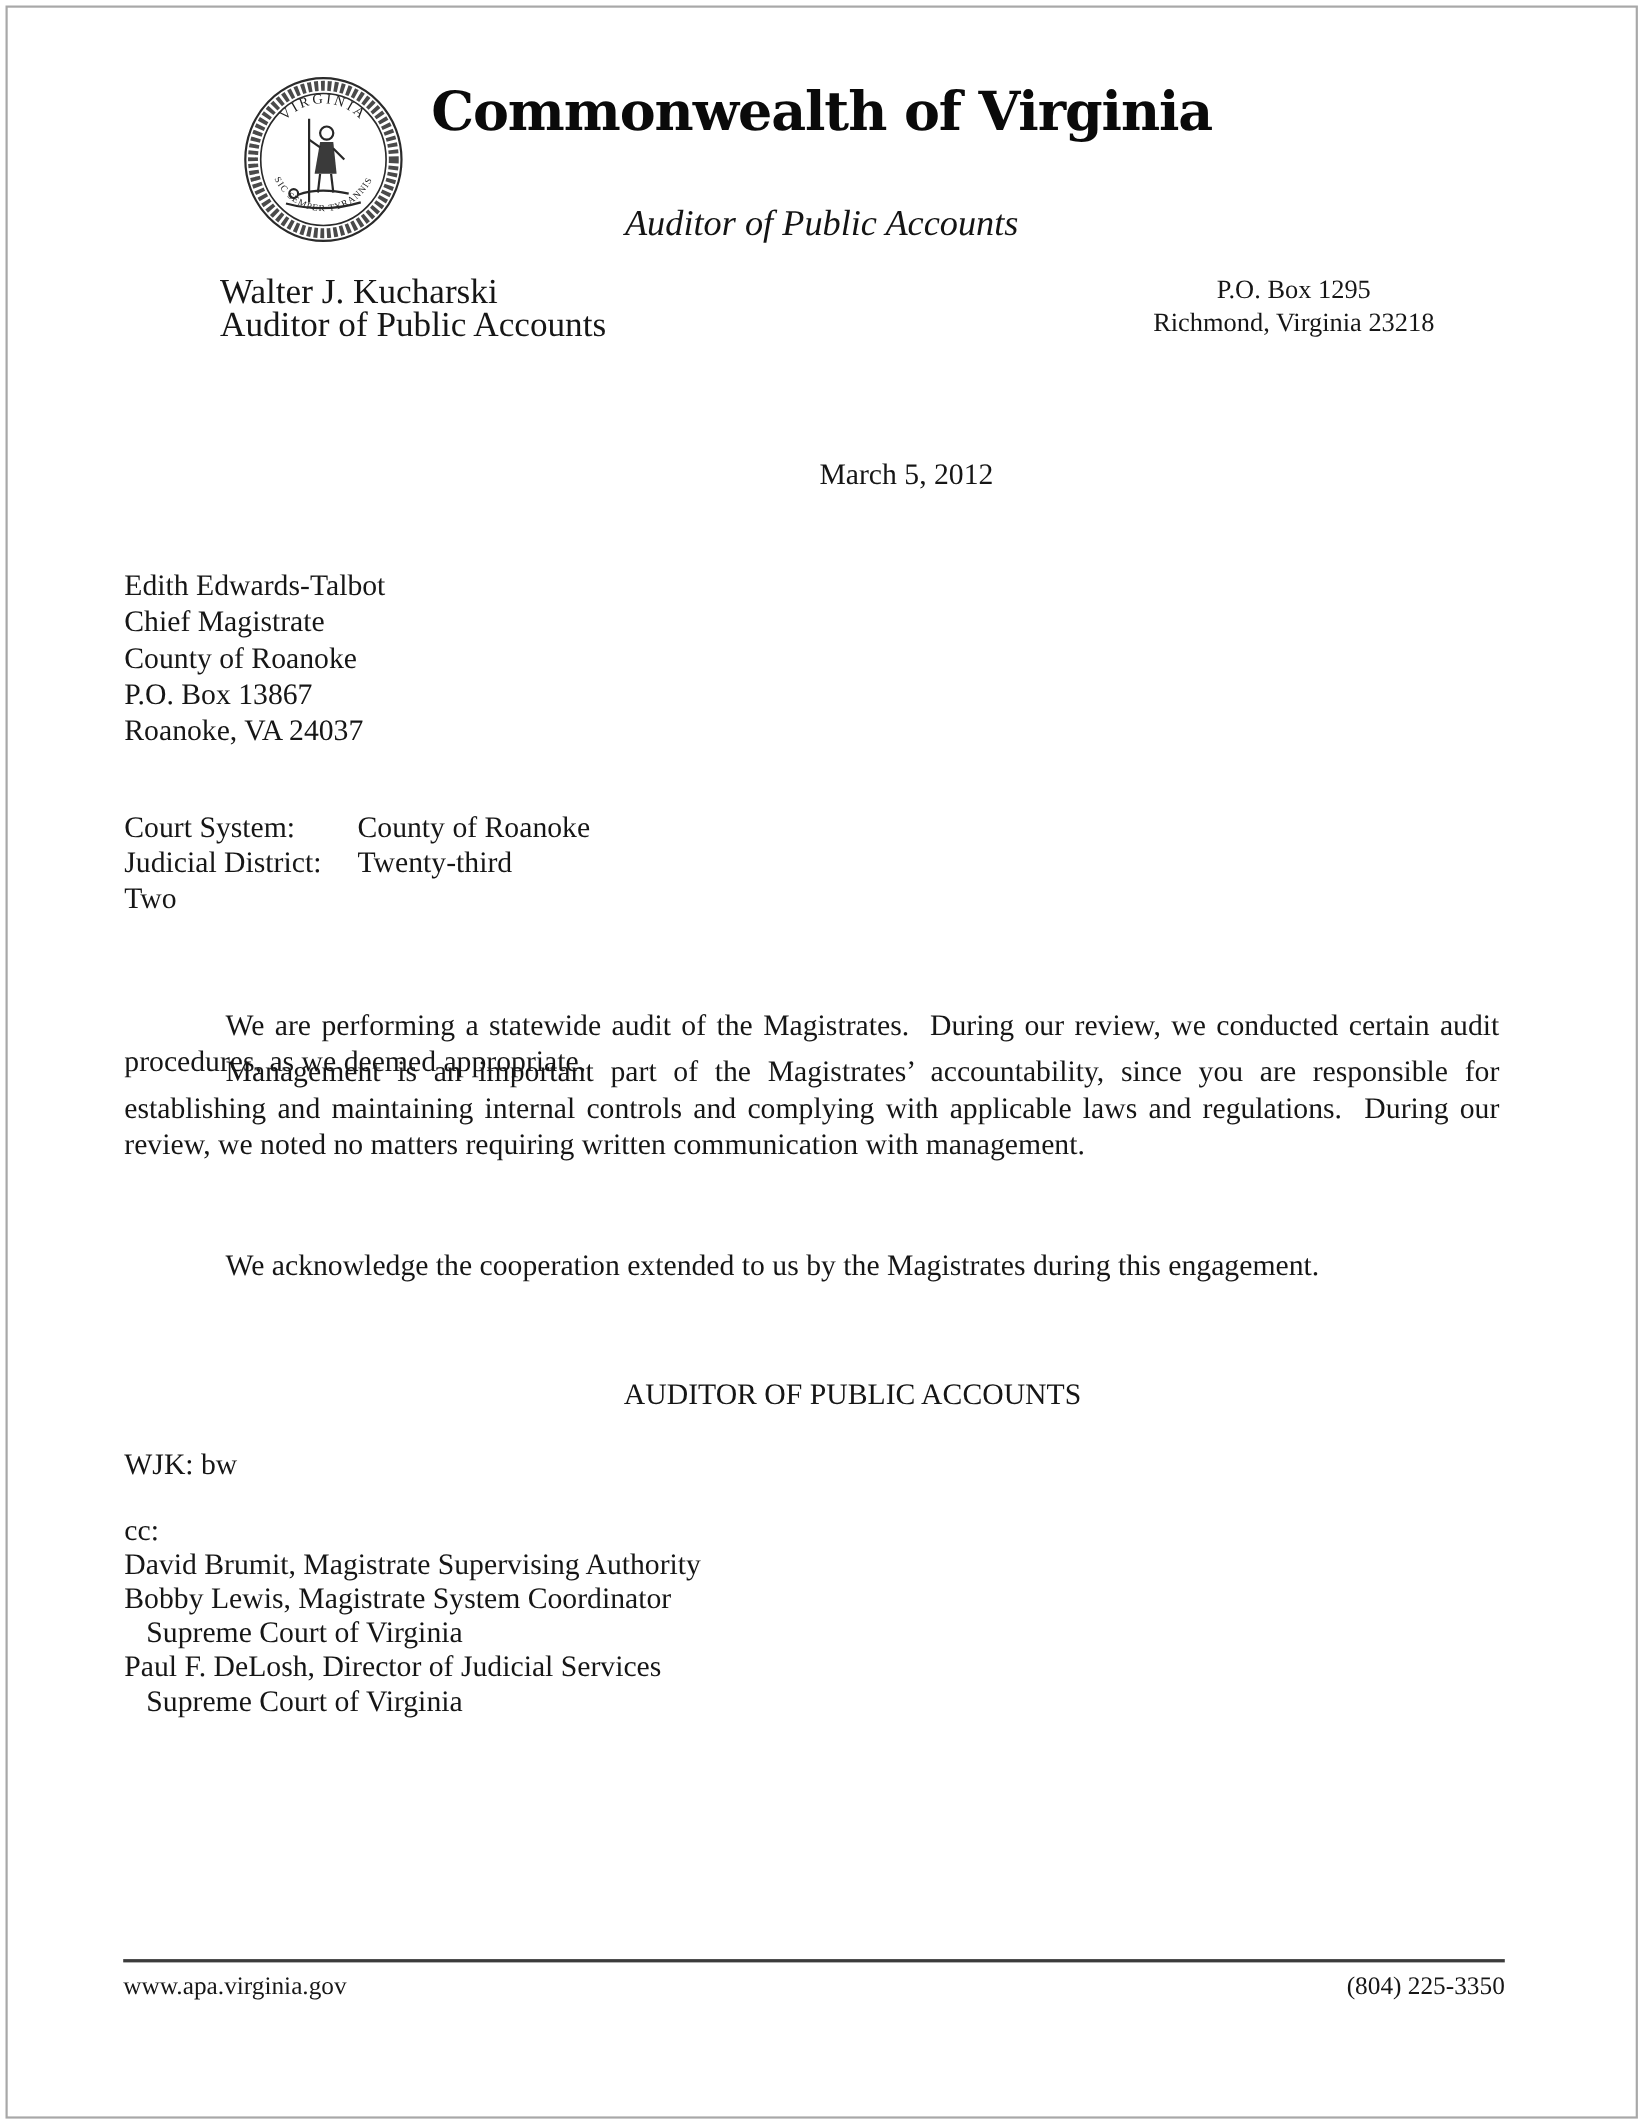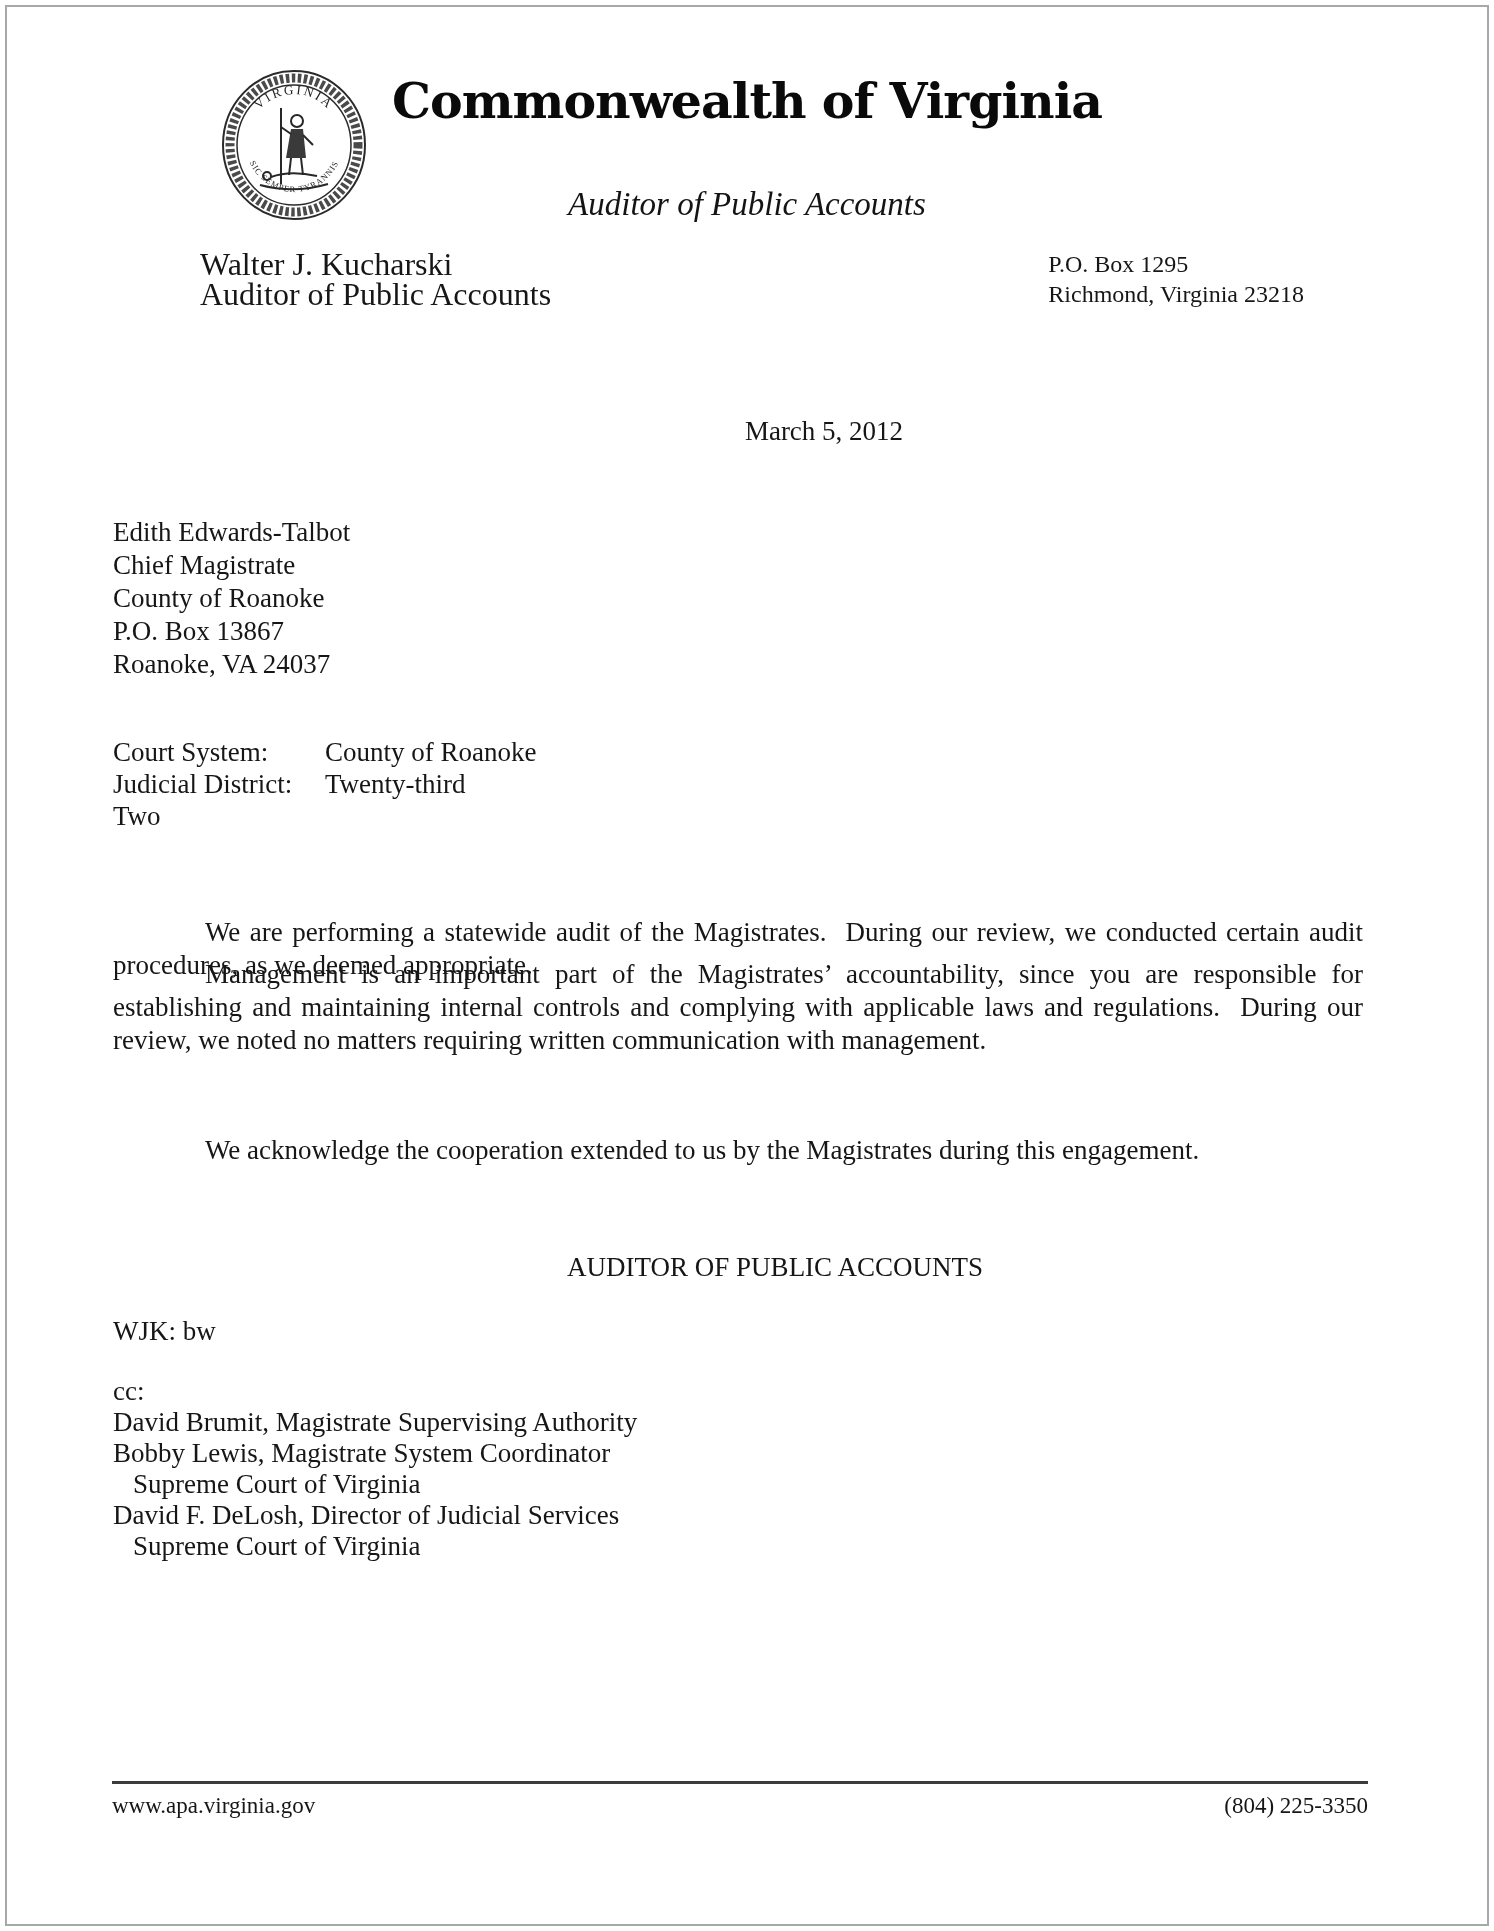--- a/index.html
+++ b/index.html
@@ -38,21 +38,21 @@
     font-size: 33px;
     color: #141414;
   }
   .lh-left {
     position: absolute; left: 200px; top: 249px;
     font-size: 32px; line-height: 30px;
   }
   .lh-right {
     position: absolute; right: 190px; top: 249px;
     font-size: 24px; line-height: 30px;
-    text-align: left;
+    text-align: center;
   }
 
   
   .date-line {
     position: absolute; left: 0; top: 416px; width: 100%;
     padding-left: 154px; box-sizing: border-box;
     text-align: center;
     font-size: 27px;
   }
   .recipient {
@@ -191,21 +191,21 @@
 <div class="signature-line">AUDITOR OF PUBLIC ACCOUNTS</div>
 
 <div class="reference">WJK: bw</div>
 
 <div class="cc-block">
   <div class="cc-label">cc:</div>
   <div>
     <div class="cc-line">David Brumit, Magistrate Supervising Authority</div>
     <div class="cc-line">Bobby Lewis, Magistrate System Coordinator</div>
     <div class="cc-line indent">Supreme Court of Virginia</div>
-    <div class="cc-line">David F. DeLosh, Director of Judicial Services</div>
+    <div class="cc-line">Paul F. DeLosh, Director of Judicial Services</div>
     <div class="cc-line indent">Supreme Court of Virginia</div>
   </div>
 </div>
 
 <div class="footer-rule"></div>
 <div class="footer">
   <div>www.apa.virginia.gov</div>
   <div>(804) 225-3350</div>
 </div>
 

